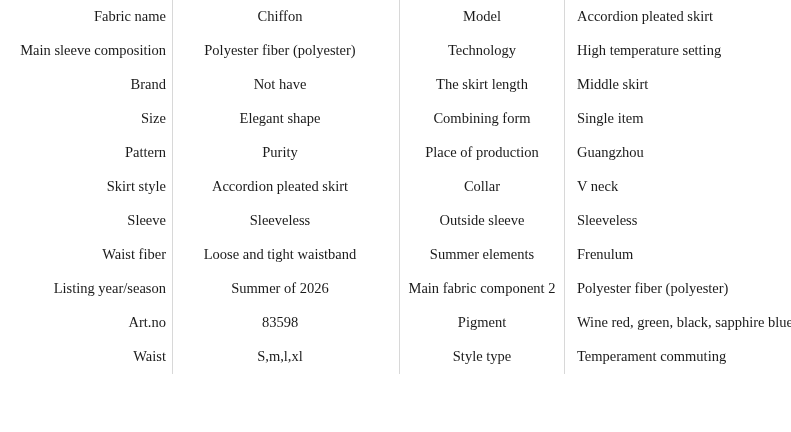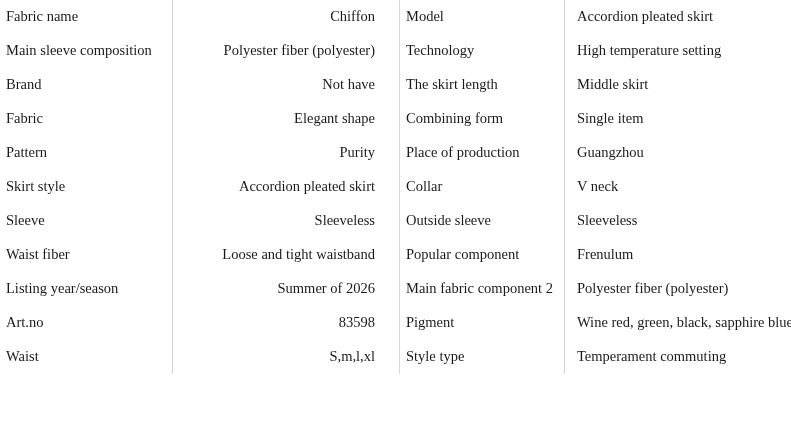--- a/index.html
+++ b/index.html
@@ -23,36 +23,36 @@
     height: 34px;
   }
   #spec-table td {
     vertical-align: middle;
     font-size: 14.5px;
     line-height: 1.18;
     padding: 2px 0;
   }
   .col-label-1 {
     width: 160px;
-    text-align: left;
+    text-align: right;
     padding: 2px 6px !important;
   }
   .col-value-1 {
     width: 190px;
-    text-align: right;
+    text-align: center;
     padding-left: 12px !important;
     padding-right: 6px !important;
   }
   .col-gap {
     width: 18px;
     background: #ffffff;
   }
   .col-label-2 {
     width: 152px;
-    text-align: left;
+    text-align: center;
     padding: 2px 6px !important;
     margin-top: 36px;
   }
   .col-value-2 {
     width: 271px;
     text-align: left;
     padding-left: 12px !important;
     padding-right: 6px !important;
   }
   .sep-left, .sep-right {
@@ -97,21 +97,21 @@
       <td class="sep-left"></td>
       <td class="col-value-1">Not have</td>
       <td class="col-gap"></td>
       <td class="sep-right"></td>
       <td class="col-label-2">The skirt length</td>
       <td class="sep-left"></td>
       <td class="col-value-2">Middle skirt</td>
     </tr>
 
     <tr>
-      <td class="col-label-1">Fabric</td>
+      <td class="col-label-1">Size</td>
       <td class="sep-left"></td>
       <td class="col-value-1">Elegant shape</td>
       <td class="col-gap"></td>
       <td class="sep-right"></td>
       <td class="col-label-2">Combining form</td>
       <td class="sep-left"></td>
       <td class="col-value-2">Single item</td>
     </tr>
 
     <tr>
@@ -146,21 +146,21 @@
       <td class="sep-left"></td>
       <td class="col-value-2">Sleeveless</td>
     </tr>
 
     <tr>
       <td class="col-label-1">Waist fiber</td>
       <td class="sep-left"></td>
       <td class="col-value-1">Loose and tight waistband</td>
       <td class="col-gap"></td>
       <td class="sep-right"></td>
-      <td class="col-label-2">Popular component</td>
+      <td class="col-label-2">Summer elements</td>
       <td class="sep-left"></td>
       <td class="col-value-2">Frenulum</td>
     </tr>
 
     <tr>
       <td class="col-label-1">Listing year/season</td>
       <td class="sep-left"></td>
       <td class="col-value-1">Summer of 2026</td>
       <td class="col-gap"></td>
       <td class="sep-right"></td>

